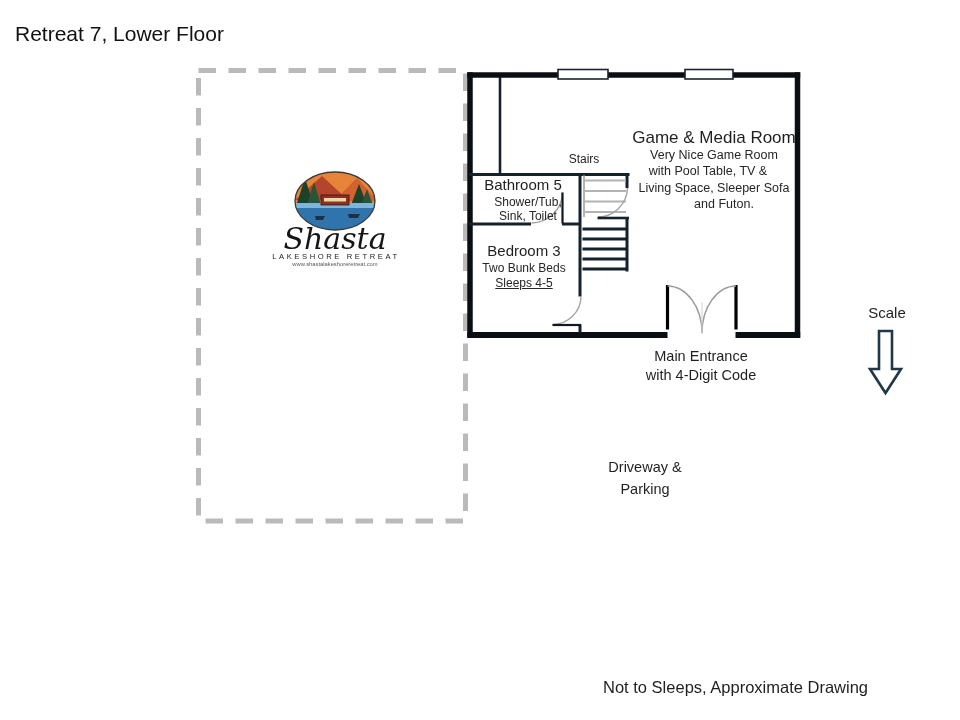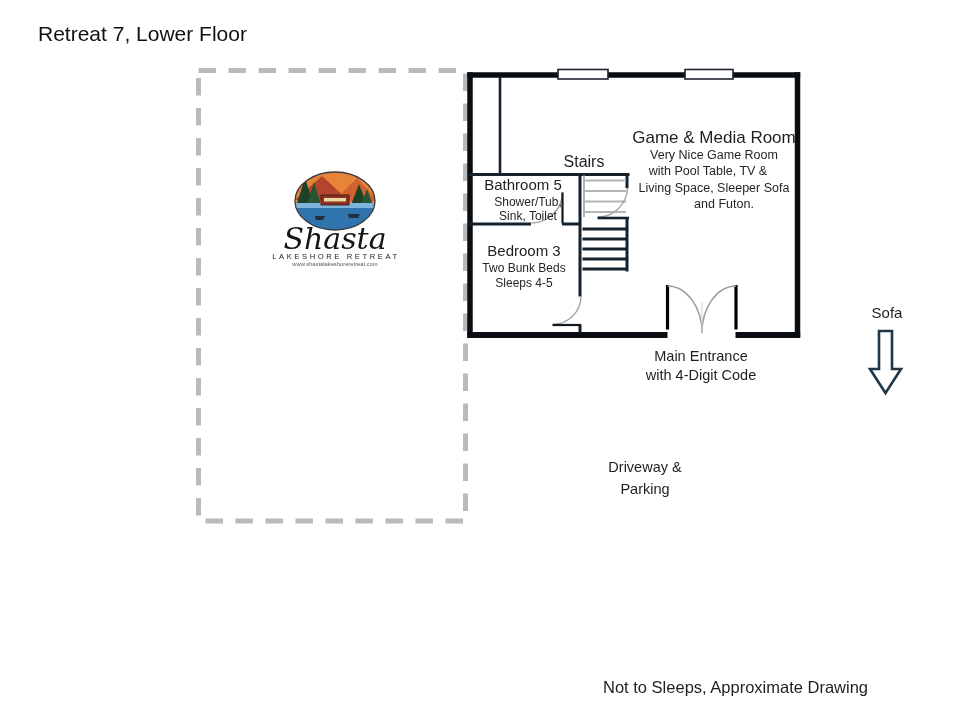--- a/index.html
+++ b/index.html
@@ -3,31 +3,31 @@
 <meta charset="utf-8">
 <style>
   html,body{margin:0;padding:0;background:#fff;}
   #stage{
     position:relative;width:960px;height:720px;background:#ffffff;overflow:hidden;
     font-family:"Liberation Sans",sans-serif;color:#1f1f1f;
   }
   #plan-svg{position:absolute;left:0;top:0;width:960px;height:720px;}
   .lbl{position:absolute;white-space:nowrap;line-height:1.2;color:#1f1f1f;}
   .ctr{transform:translateX(-50%);text-align:center;}
-  .page-title{left:38px;top:21px;font-size:21px;color:#111;}
+  .page-title{left:15px;top:21px;font-size:21px;color:#111;}
   .footnote{left:603px;top:678px;font-size:16.5px;}
-  .stairs{left:584px;top:152px;font-size:16px;}
+  .stairs{left:584px;top:152px;font-size:12px;}
   .room-name{font-size:15px;}
   .room-desc{font-size:12px;color:#262626;}
   .bath-name{left:523px;top:176px;}
   .bath-d1{left:528px;top:195px;}
   .bath-d2{left:528px;top:209px;}
   .bed-name{left:524px;top:242px;}
   .bed-d1{left:524px;top:261px;}
-  .bed-d2{left:524px;top:276px;}
+  .bed-d2{left:524px;top:276px;text-decoration:underline;}
   .game-name{left:714px;top:128px;font-size:17px;}
   .game-desc{font-size:12.5px;color:#262626;}
   .game-d1{left:714px;top:148px;}
   .game-d2{left:708px;top:164px;}
   .game-d3{left:714px;top:180.5px;}
   .game-d4{left:714px;top:197px;margin-left:10px;}
   .entrance{font-size:14.5px;}
   .ent-1{left:701px;top:348px;}
   .ent-2{left:701px;top:367px;}
   .drive{font-size:14.5px;}
@@ -152,17 +152,17 @@
   <div class="lbl ctr game-desc game-d2">with Pool Table, TV &amp;</div>
   <div class="lbl ctr game-desc game-d3">Living Space, Sleeper Sofa</div>
   <div class="lbl ctr game-desc game-d4">and Futon.</div>
 
   <div class="lbl ctr entrance ent-1">Main Entrance</div>
   <div class="lbl ctr entrance ent-2">with 4-Digit Code</div>
 
   <div class="lbl ctr drive drv-1">Driveway &amp;</div>
   <div class="lbl ctr drive drv-2">Parking</div>
 
-  <div class="lbl ctr lake">Sofa</div>
+  <div class="lbl ctr lake">Scale</div>
 
   <div class="lbl footnote">Not to Sleeps, Approximate Drawing</div>
 
 </div>
 
 </body></html>

